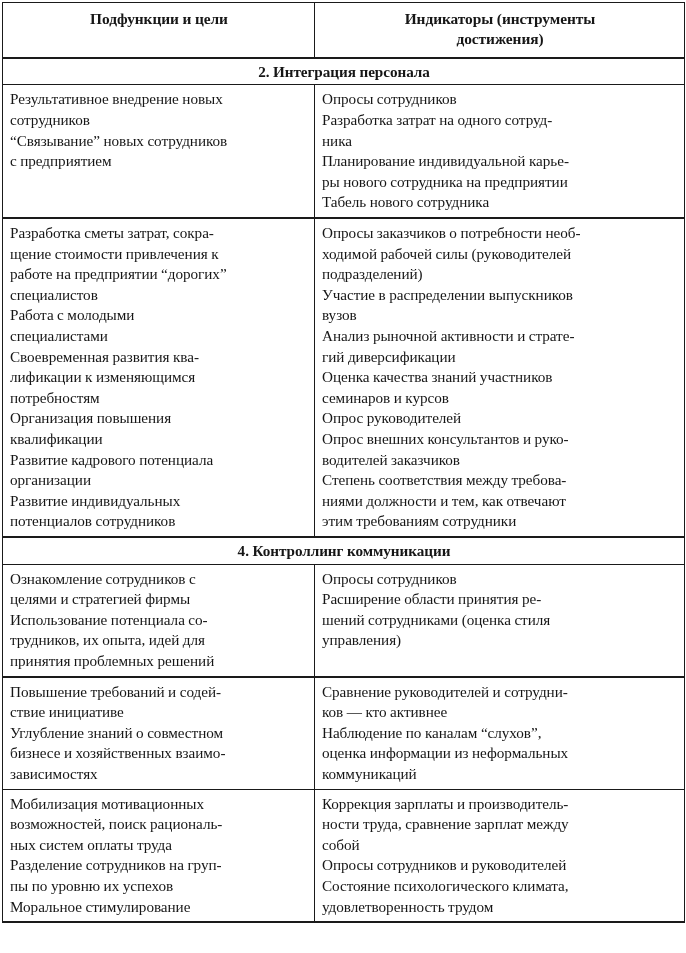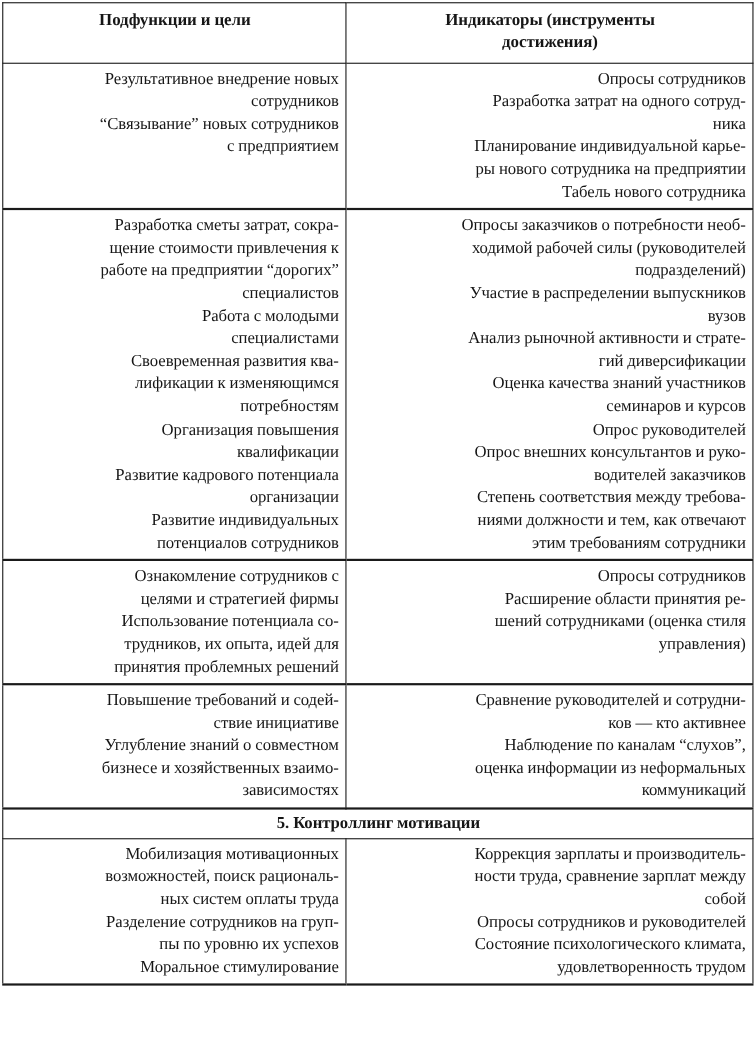--- a/index.html
+++ b/index.html
@@ -36,21 +36,20 @@
 
   
   td.cell {
     border: 1px solid #1a1a1a;
     vertical-align: top;
     padding: 3px 6px 4px 7px;
     font-size: 15.2px;
     line-height: 1.355;
     letter-spacing: -0.05px;
     word-spacing: -0.2px;
-    text-align: right;
   }
 
   
   tr.header-row td.cell {
     text-align: center;
     font-weight: bold;
     font-size: 15.4px;
     line-height: 1.32;
     padding-top: 6px;
     padding-bottom: 7px;
@@ -109,20 +108,23 @@
     <tbody id="table-body">
         <tr class="header-row">
           <td class="cell">
             <span class="line">Подфункции и цели</span>
             <span class="pad">&nbsp;</span>
           </td>
           <td class="cell">
             <span class="line">Индикаторы (инструменты</span>
             <span class="line">достижения)</span>
           </td>
+        </tr>
+        <tr class="section-row thick-top">
+          <td class="cell" colspan="2">2. Интеграция персонала</td>
         </tr>
         <tr class="body-row section-end">
           <td class="cell">
             <span class="line">Результативное внедрение новых</span>
             <span class="line">сотрудников</span>
             <span class="line">“Связывание” новых сотрудников</span>
             <span class="line">с предприятием</span>
             <span class="pad">&nbsp;</span>
             <span class="pad">&nbsp;</span>
           </td>
@@ -164,20 +166,23 @@
             <span class="line">Оценка качества знаний участников</span>
             <span class="line">семинаров и курсов</span>
             <span class="line">Опрос руководителей</span>
             <span class="line">Опрос внешних консультантов и руко-</span>
             <span class="line">водителей заказчиков</span>
             <span class="line">Степень соответствия между требова-</span>
             <span class="line">ниями должности и тем, как отвечают</span>
             <span class="line">этим требованиям сотрудники</span>
           </td>
         </tr>
+        <tr class="section-row thick-top">
+          <td class="cell" colspan="2">4. Контроллинг коммуникации</td>
+        </tr>
         <tr class="body-row section-end">
           <td class="cell">
             <span class="line">Ознакомление сотрудников с</span>
             <span class="line">целями и стратегией фирмы</span>
             <span class="line">Использование потенциала со-</span>
             <span class="line">трудников, их опыта, идей для</span>
             <span class="line">принятия проблемных решений</span>
           </td>
           <td class="cell">
             <span class="line">Опросы сотрудников</span>
@@ -195,23 +200,20 @@
             <span class="line">бизнесе и хозяйственных взаимо-</span>
             <span class="line">зависимостях</span>
           </td>
           <td class="cell">
             <span class="line">Сравнение руководителей и сотрудни-</span>
             <span class="line">ков — кто активнее</span>
             <span class="line">Наблюдение по каналам “слухов”,</span>
             <span class="line">оценка информации из неформальных</span>
             <span class="line">коммуникаций</span>
           </td>
-        </tr>
-        <tr class="section-row thick-top">
-          <td class="cell" colspan="2">5. Контроллинг мотивации</td>
         </tr>
         <tr class="body-row section-end">
           <td class="cell">
             <span class="line">Мобилизация мотивационных</span>
             <span class="line">возможностей, поиск рациональ-</span>
             <span class="line">ных систем оплаты труда</span>
             <span class="line">Разделение сотрудников на груп-</span>
             <span class="line">пы по уровню их успехов</span>
             <span class="line">Моральное стимулирование</span>
           </td>

